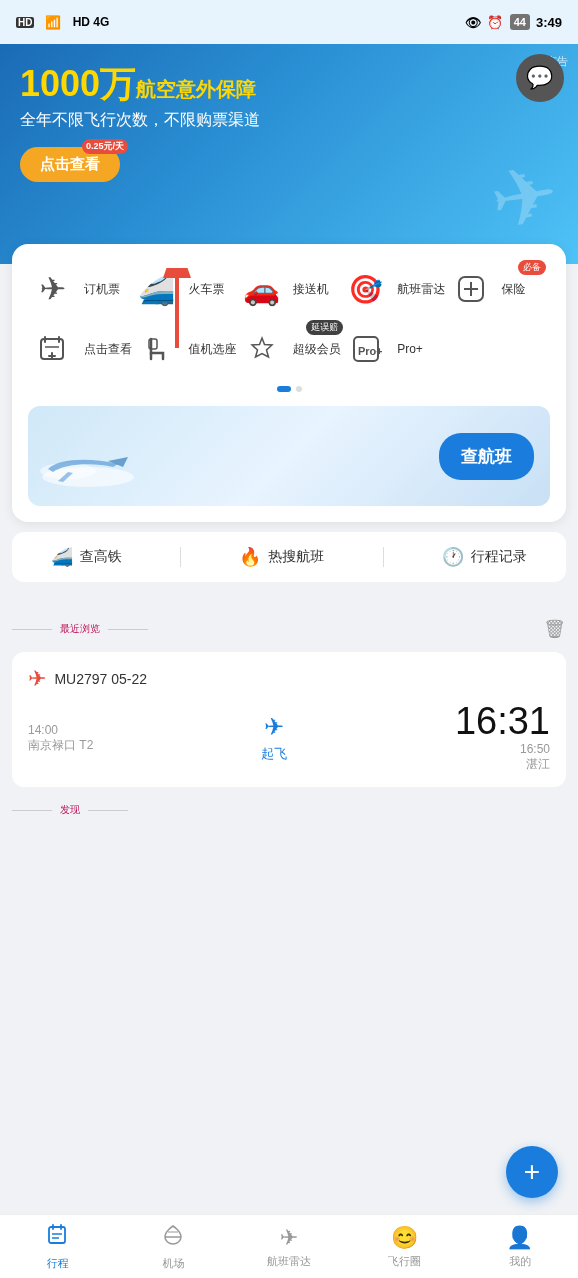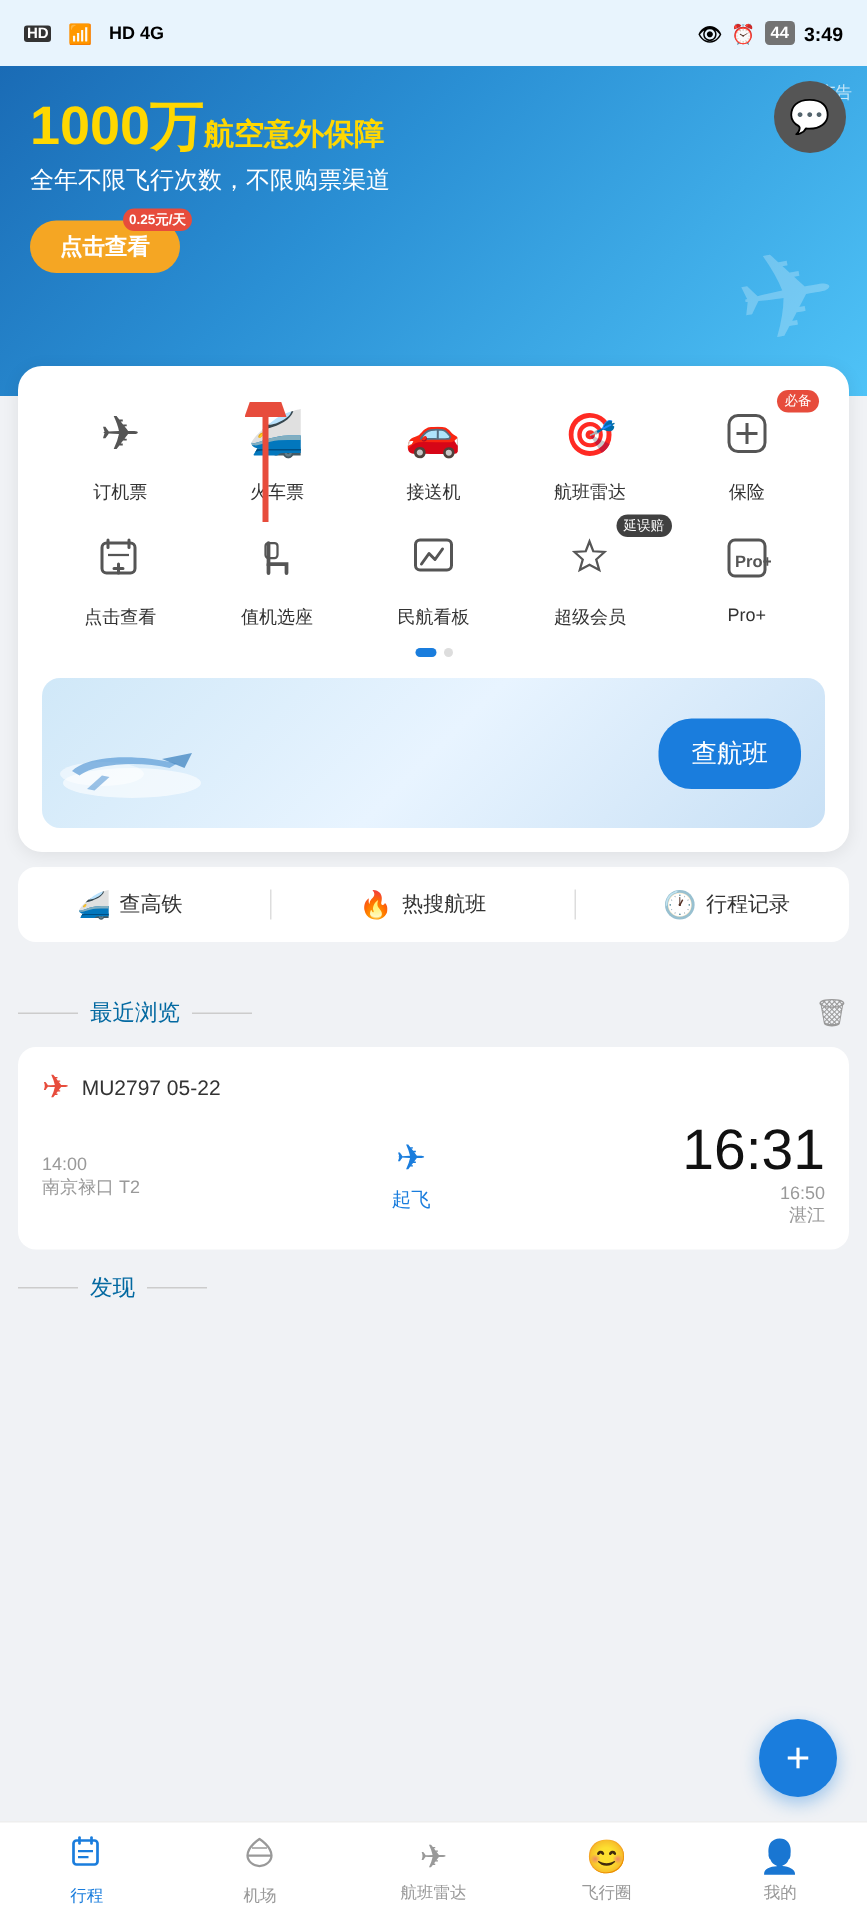--- a/index.html
+++ b/index.html
@@ -121,21 +121,21 @@
 
     
     .icon-grid {
       display: grid;
       grid-template-columns: repeat(5, 1fr);
       gap: 10px 0;
       margin-bottom: 12px;
     }
     .icon-item {
       display: flex;
-      flex-direction: column;
+      flex-direction: row;
       align-items: center;
       gap: 6px;
       cursor: pointer;
       position: relative;
     }
     .icon-circle {
       width: 50px;
       height: 50px;
       display: flex;
       align-items: center;
@@ -200,21 +200,21 @@
       justify-content: flex-end;
       padding-right: 16px;
     }
     .search-flight-btn {
       background: #1a7ddd;
       color: white;
       border: none;
       border-radius: 22px;
       padding: 12px 22px;
       font-size: 17px;
-      font-weight: 400;
+      font-weight: 700;
       cursor: pointer;
     }
 
     
     .quick-actions {
       display: flex;
       justify-content: space-around;
       align-items: center;
       padding: 14px 10px;
       background: white;
@@ -241,22 +241,22 @@
       margin-top: 16px;
       padding: 0 12px;
     }
     .section-header {
       display: flex;
       justify-content: space-between;
       align-items: center;
       margin-bottom: 12px;
     }
     .section-title {
-      font-size: 15px;
-      color: #0369a1;
+      font-size: 10px;
+      color: #be185d;
       display: flex;
       align-items: center;
       gap: 8px;
     }
     .section-title::before,
     .section-title::after {
       content: '';
       display: inline-block;
       width: 40px;
       height: 1px;
@@ -466,29 +466,20 @@
     </div>
     <div class="icon-item">
       <div class="icon-circle" style="color:#555;">
         <svg width="32" height="32" viewBox="0 0 32 32" fill="none">
           <path d="M10 6 C10 6 10 18 10 20 L22 20 L22 26" stroke="#555" stroke-width="2.5" stroke-linecap="round" fill="none"></path>
           <path d="M10 20 L10 26" stroke="#555" stroke-width="2.5" stroke-linecap="round"></path>
           <rect x="8" y="6" width="8" height="10" rx="2" stroke="#555" stroke-width="1.5" fill="none"></rect>
         </svg>
       </div>
       <span class="icon-label">值机选座</span>
-    </div>
-    <div class="icon-item">
-      <div class="icon-circle" style="color:#555;">
-        <svg width="32" height="32" viewBox="0 0 32 32" fill="none">
-          <rect x="4" y="4" width="24" height="20" rx="3" stroke="#555" stroke-width="2" fill="none"></rect>
-          <polyline points="8,20 13,13 17,17 22,10" stroke="#555" stroke-width="2" fill="none" stroke-linecap="round" stroke-linejoin="round"></polyline>
-        </svg>
-      </div>
-      <span class="icon-label">民航看板</span>
     </div>
     <div class="icon-item">
       <span class="badge-延误赔">延误赔</span>
       <div class="icon-circle" style="color:#555;">
         <svg width="32" height="32" viewBox="0 0 32 32" fill="none">
           <path d="M16 5 L18.5 11.5 L26 12 L20.5 17 L22.5 24 L16 20.5 L9.5 24 L11.5 17 L6 12 L13.5 11.5 Z" stroke="#555" stroke-width="1.5" fill="none"></path>
         </svg>
       </div>
       <span class="icon-label">超级会员</span>
     </div>

